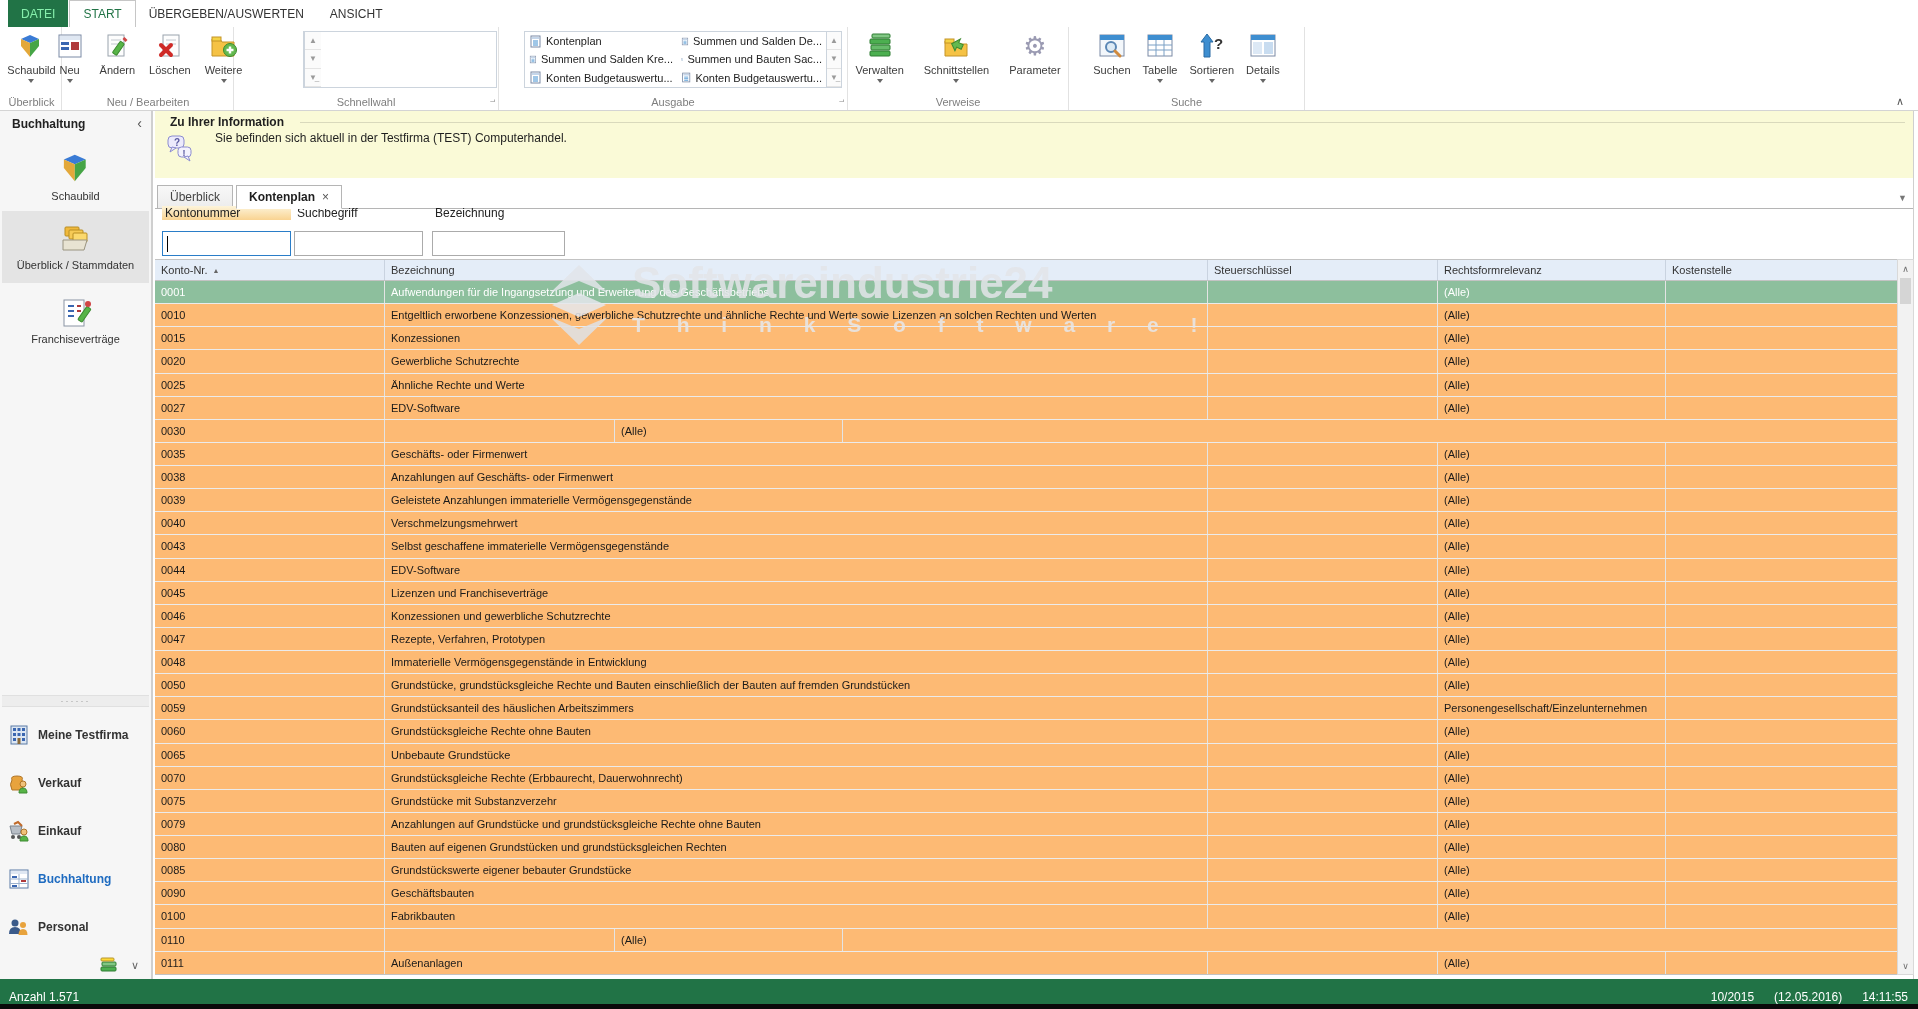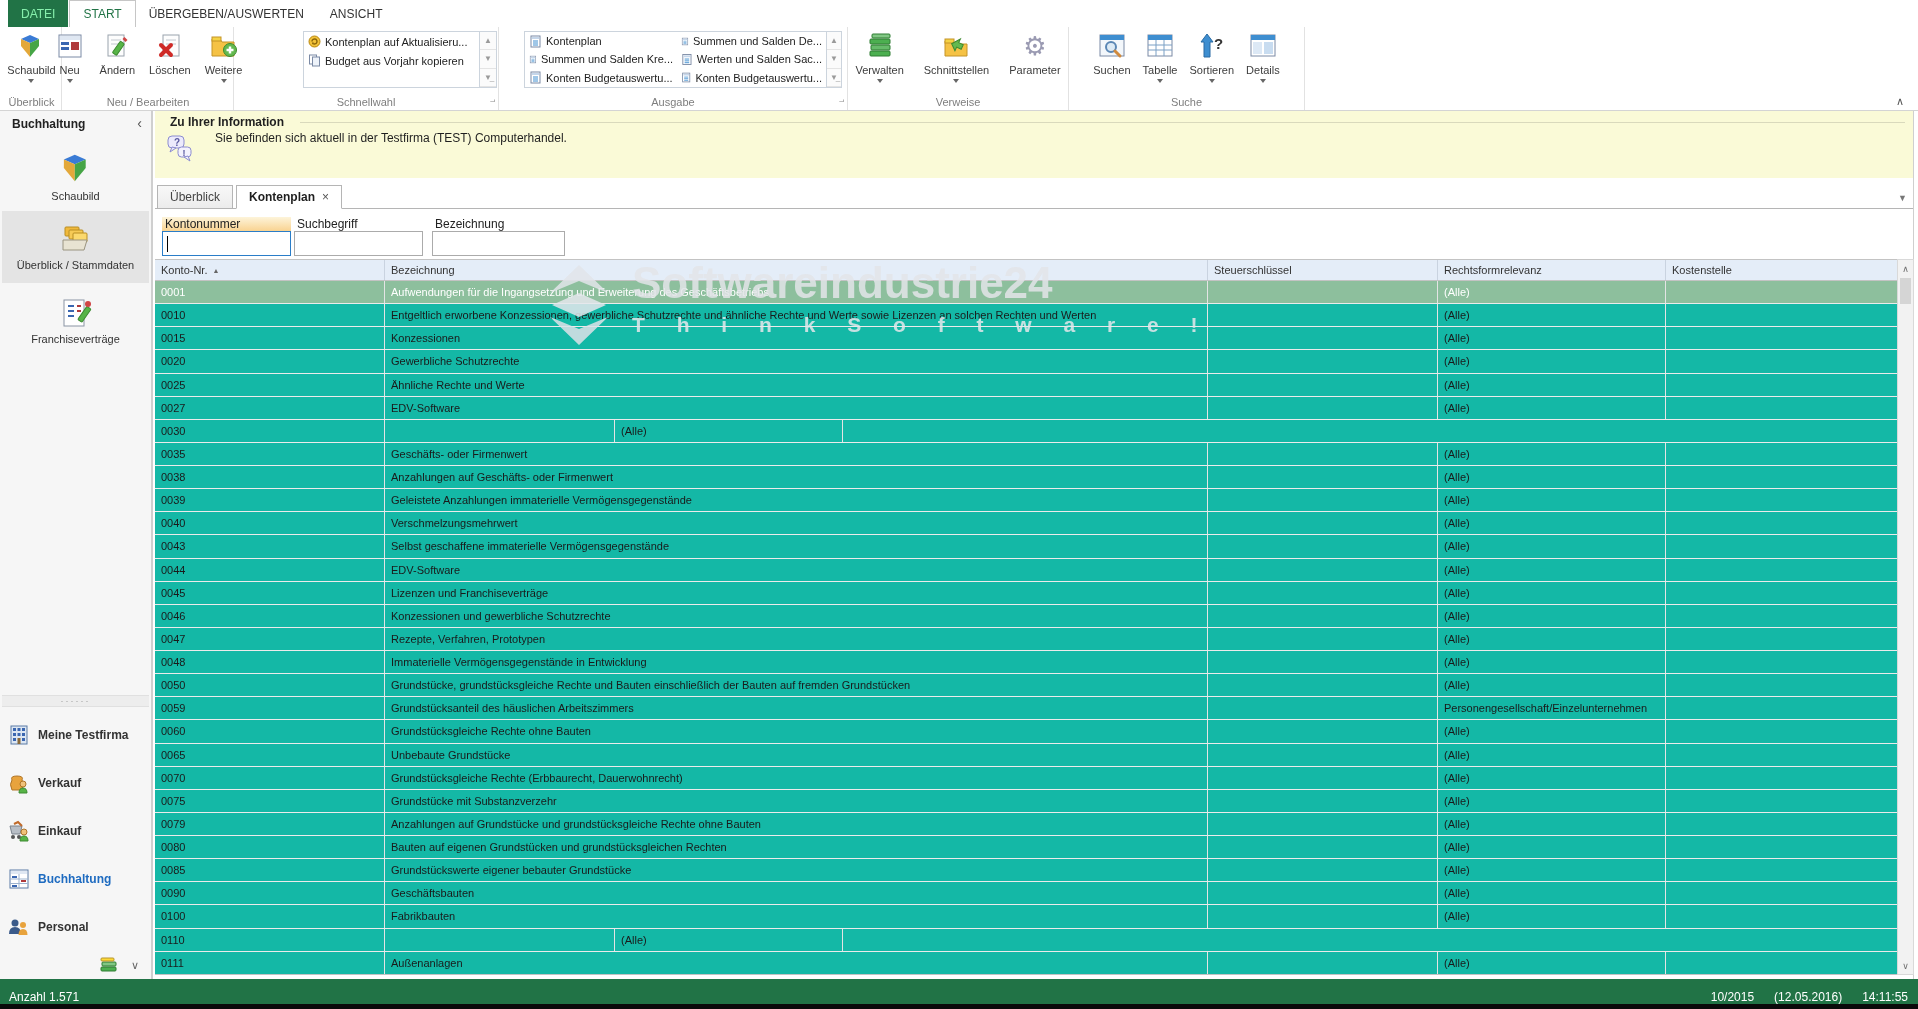--- a/index.html
+++ b/index.html
@@ -46,30 +46,30 @@
   #infobar .ibicon { position:absolute; left:11px; top:23px; }
   
   #tabstrip { position:absolute; left:0; top:72px; width:100%; height:26px; }
   #tabstrip .stripline { position:absolute; left:0; right:0; bottom:0; height:1px; background:#b5b5b5; }
   .dtab { position:absolute; top:2px; height:24px; display:flex; align-items:center; gap:7px; padding:0 12px; font-size:12px; border:1px solid #b5b5b5; cursor:pointer; }
   .dtab.inactive { background:linear-gradient(#f8f8f8,#ececec); color:#444; }
   .dtab.activetab { background:#fff; border-bottom:1px solid #fff; font-weight:bold; color:#1f1f1f; z-index:2; }
   .closex { font-size:12px; color:#555; font-weight:normal; cursor:pointer; }
   .stripcaret { position:absolute; right:6px; top:10px; font-size:9px; color:#777; cursor:pointer; }
   
-  .flabel { position:absolute; top:106px; height:14px; font-size:12px; color:#222; padding-left:3px; }
+  .flabel { position:absolute; top:95px; height:14px; font-size:12px; color:#222; padding-left:3px; }
   .flabel.focused { background:linear-gradient(#fdf4da,#f9d391); }
   .finput { position:absolute; top:120px; height:25px; background:#fff; border:1px solid #ababab; }
   .finput.focused { border:1px solid #2a7dc8; }
   .cursorbar { position:absolute; left:4px; top:4px; width:1px; height:16px; background:#000; }
   
   #gridhead { position:absolute; left:0; top:148px; width:1742px; height:22px; background:#e4edf8; border-top:1px solid #c3c3c3; border-bottom:1px solid #c3c3c3; display:flex; font-size:11px; color:#333; }
   .hcell { display:flex; align-items:center; padding-left:6px; border-right:1px solid #c9d3e0; cursor:pointer; gap:5px; }
   #gridrows { position:absolute; left:0; top:170px; width:1742px; height:694px; border-bottom:1px solid #c3c3c3; overflow:hidden; }
-  .grow { display:flex; height:23.13px; border-bottom:1px solid #ebebeb; font-size:11px; color:#1a1a1a; cursor:pointer; background:#14b8a6; }
+  .grow { display:flex; height:23.13px; border-bottom:1px solid #ebebeb; font-size:11px; color:#1a1a1a; cursor:pointer; background:#fdba74; }
   .grow.sel { background:#8dbf9d; color:#fff; }
   .gcell { display:flex; align-items:center; padding-left:6px; border-right:1px solid #e4e4e4; overflow:hidden; white-space:nowrap; }
   .c0{width:230px}.c1{width:823px}.c2{width:230px}.c3{width:228px}.c4{width:231px;border-right:none}
   
   #vscroll { position:absolute; left:1742px; top:148px; width:17px; height:716px; background:#f2f2f2; border:1px solid #d9d9d9; }
   #vscroll .sarr { position:absolute; left:0; width:100%; height:17px; display:flex; align-items:center; justify-content:center; font-size:9px; color:#707070; cursor:pointer; }
   #vscroll .thumb { position:absolute; left:2px; top:18px; width:11px; height:26px; background:#d5d5d5; cursor:grab; }
   
   #watermark { position:absolute; left:385px; top:148px; display:flex; align-items:flex-start; gap:14px; pointer-events:none; z-index:3; opacity:.85; }
   #wmtext1 { font-size:44px; font-weight:bold; color:#e3e5e9; line-height:48px; }
@@ -165,37 +165,20 @@
         </span>
         <span class="blabel">Weitere</span>
         <span class="caret"></span>
       </div>
     </div>
     <div class="glabel">Neu / Bearbeiten</div>
   </div>
 
   <div class="rgroup" style="left:234px;width:265px;">
     <div class="listbox" style="left:69px;top:4px;width:194px;height:57px;">
-      <div class="lcol" style="flex:1;" id="schnellwahl-list">
-          <div class="litem">
-            <svg width="13" height="13" viewBox="0 0 13 13">
-              <circle cx="6.5" cy="6.5" r="5.5" fill="#f2c23a" stroke="#b8860b"></circle>
-              <path d="M4 6.5 a2.5 2.5 0 1 1 1 2" fill="none" stroke="#8a6508" stroke-width="1.4"></path>
-              <path d="M4 9.5 l0 -2 l2 0 z" fill="#8a6508"></path>
-            </svg>
-            <span>Kontenplan auf Aktualisieru...</span>
-          </div>
-          <div class="litem">
-            <svg width="13" height="13" viewBox="0 0 13 13">
-              <rect x="1.5" y="1" width="7" height="9" fill="#fff" stroke="#7b8aa5"></rect>
-              <rect x="4.5" y="3" width="7" height="9" fill="#eef3fa" stroke="#7b8aa5"></rect>
-            </svg>
-            <span>Budget aus Vorjahr kopieren</span>
-          </div>
-        </div>
       <div class="scrollcol">
         <div>▲</div>
         <div>▼</div>
         <div>▼̲</div>
       </div>
     </div>
     <div class="glabel">Schnellwahl</div>
     <span class="launcher">⌐</span>
   </div>
 
@@ -245,21 +228,21 @@
             <span>Summen und Salden De...</span>
           </div>
           <div class="litem">
             <svg width="13" height="13" viewBox="0 0 13 13">
               <rect x="2" y="1" width="9" height="11" fill="#fff" stroke="#7b8aa5"></rect>
               <rect x="3" y="2" width="7" height="2" fill="#c5d6ea"></rect>
               <line x1="4" y1="6" x2="9" y2="6" stroke="#3e8ed0"></line>
               <line x1="4" y1="8" x2="9" y2="8" stroke="#3e8ed0"></line>
               <line x1="4" y1="10" x2="9" y2="10" stroke="#3e8ed0"></line>
             </svg>
-            <span>Werten und Salden Sac...</span>
+            <span>Summen und Bauten Sac...</span>
           </div>
           <div class="litem">
             <svg width="13" height="13" viewBox="0 0 13 13">
               <rect x="2" y="1" width="9" height="11" fill="#fff" stroke="#7b8aa5"></rect>
               <rect x="3" y="2" width="7" height="2" fill="#c5d6ea"></rect>
               <line x1="4" y1="6" x2="9" y2="6" stroke="#3e8ed0"></line>
               <line x1="4" y1="8" x2="9" y2="8" stroke="#3e8ed0"></line>
               <line x1="4" y1="10" x2="9" y2="10" stroke="#3e8ed0"></line>
             </svg>
             <span>Konten Budgetauswertu...</span>

